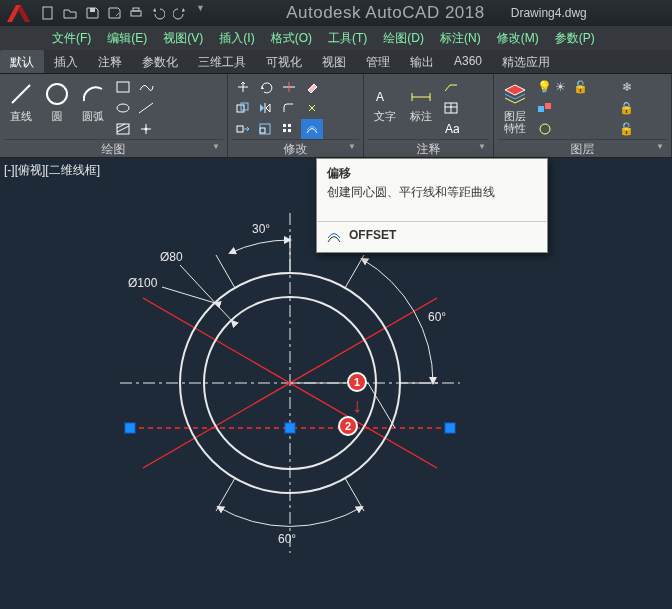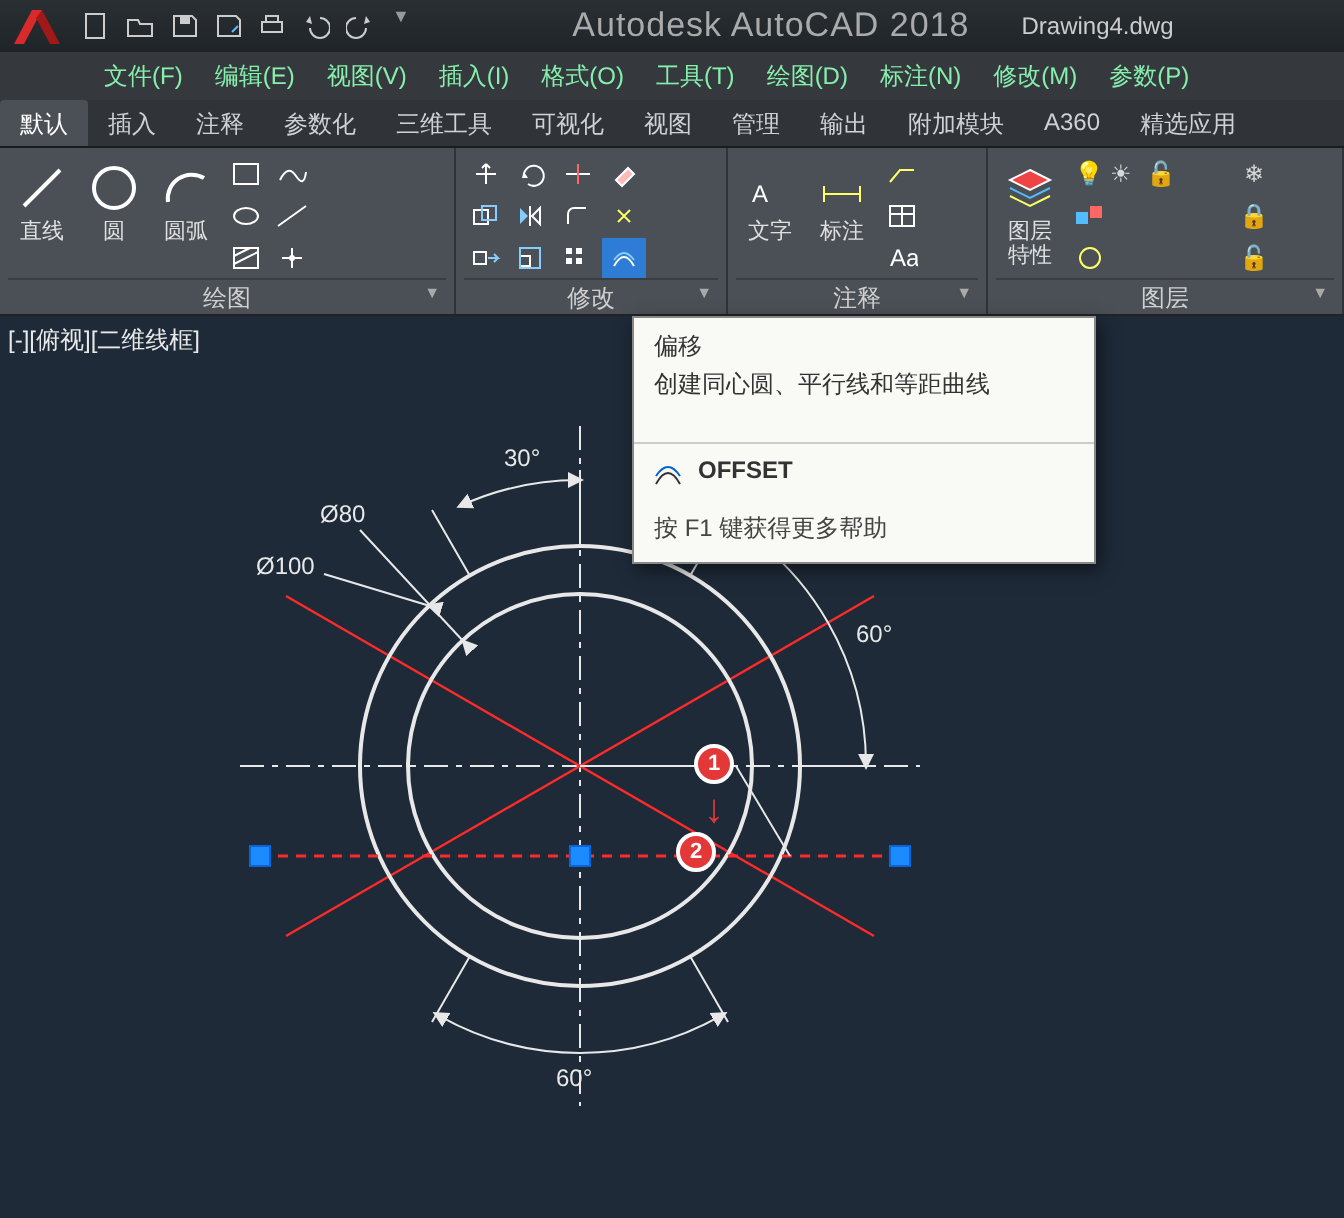--- a/index.html
+++ b/index.html
@@ -28,21 +28,21 @@
 .rbtn-big .lb{font-size:11px;text-align:center;line-height:12px}
 .grid3{display:grid;grid-template-rows:1fr 1fr 1fr;grid-auto-flow:column;gap:1px}
 .rbtn-s{width:22px;height:20px;display:flex;align-items:center;justify-content:center;cursor:pointer;color:#d8d8d8}
 .rbtn-s.active{background:#2e7cd6}
 .sw{display:flex;align-items:center;gap:2px;padding:1px 3px;cursor:pointer;color:#d8d8d8;width:80px;height:20px}
 .sw .ic{width:16px;height:14px;flex-shrink:0}
 .canvas{position:relative;width:672px;height:451px;background:#1e2a38}
 .vp-label{position:absolute;left:4px;top:4px;color:#e8e8e8;font-size:12px}
 .drawing{position:absolute;left:0;top:0;width:672px;height:451px}
 .tooltip{position:absolute;left:316px;top:0;width:232px;background:#f9f9f5;border:1px solid #888;box-shadow:2px 3px 8px rgba(0,0,0,.5);color:#333;font-size:12px}
-.tooltip .tt-h{padding:6px 10px 2px;font-weight:normal}
+.tooltip .tt-h{padding:6px 10px 2px;font-weight:bold}
 .tooltip .tt-d{padding:0 10px 20px;border-bottom:1px solid #ccc}
 .tooltip .tt-c{display:flex;align-items:flex-start;gap:6px;padding:6px 8px}
 .tooltip .tt-c .ci{width:18px;height:18px;display:flex;align-items:center;justify-content:center}
 .tooltip .tt-c .cn{font-weight:bold}
 .tooltip .tt-f{padding:4px 10px 8px;color:#444}
 .marker{position:absolute;width:20px;height:20px;border-radius:50%;background:#e43838;border:2px solid #fff;color:#fff;display:flex;align-items:center;justify-content:center;font-size:11px;font-weight:bold}
 .arrow-down{position:absolute;color:#e43838;font-size:20px;font-weight:bold}
 </style>
 </head>
 <body>
@@ -119,21 +119,20 @@
 <div class="tabbar">
   <div class="tab active">默认</div>
   <div class="tab">插入</div>
   <div class="tab">注释</div>
   <div class="tab">参数化</div>
   <div class="tab">三维工具</div>
   <div class="tab">可视化</div>
   <div class="tab">视图</div>
   <div class="tab">管理</div>
   <div class="tab">输出</div>
-  <div class="tab">附加模块</div>
   <div class="tab">A360</div>
   <div class="tab">精选应用</div>
 </div>
 
 <div class="ribbon">
 
   <div class="panel" style="width:228px">
     <div class="panel-body">
       <div class="rbtn-big">
         <div class="ic">
@@ -428,15 +427,14 @@
     <div class="tt-d">创建同心圆、平行线和等距曲线</div>
     <div class="tt-c">
       <span class="ci">
           <svg width="18" height="18">
             <path d="M3 14 Q9 3 15 14" fill="none" stroke="#333"></path>
             <path d="M3 10 Q9 1 15 10" fill="none" stroke="#06c"></path>
           </svg>
         </span>
       <span class="cn">OFFSET</span>
     </div>
-    <div class="tt-f">按 F1 键获得更多帮助</div>
   </div>
 </div>
 
 </body></html>

